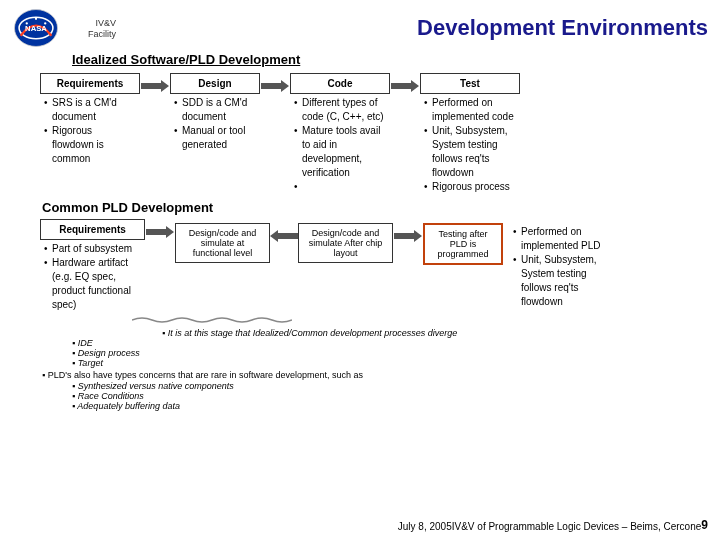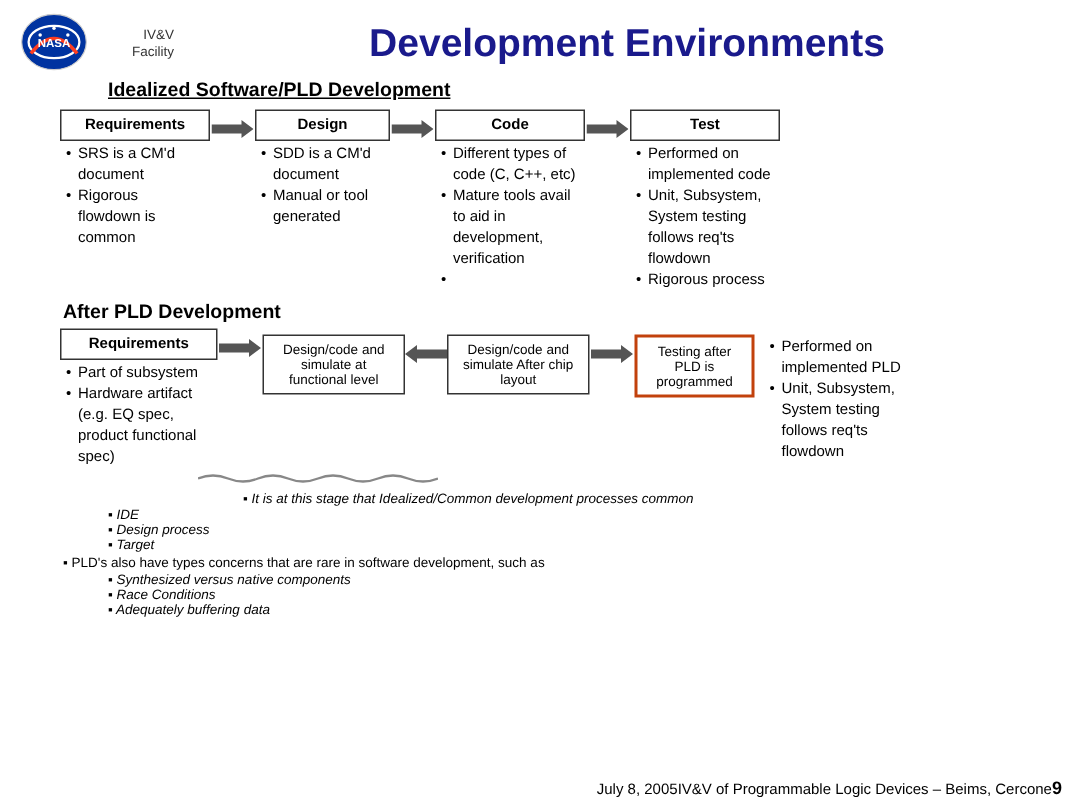--- a/index.html
+++ b/index.html
@@ -39,25 +39,25 @@
       color: #333;
       width: 48px;
       text-align: right;
       margin-right: 12px;
       flex-shrink: 0;
       line-height: 1.2;
       margin-top: 2px;
     }
 
     .page-title {
-      font-size: 26px;
+      font-size: 22px;
       font-weight: bold;
       color: #1a1a8c;
       flex: 1;
-      text-align: center;
+      text-align: right;
     }
 
     
     .section-title {
       font-size: 13px;
       font-weight: bold;
       text-decoration: underline;
       color: #000;
       margin-bottom: 6px;
       margin-left: 60px;
@@ -258,21 +258,21 @@
     <div style="width:100px; flex-shrink:0;">
       <div class="flow-box">Test</div>
       <ul class="bullet-list">
         <li>Performed on implemented code</li>
         <li>Unit, Subsystem, System testing follows req'ts flowdown</li>
         <li>Rigorous process</li>
       </ul>
     </div>
   </div>
 
-  <div class="common-title">After PLD Development</div>
+  <div class="common-title">Common PLD Development</div>
 
   <div style="display:flex; align-items:flex-start; margin-left:28px; margin-bottom:3px; gap:0;">
 
     <div style="width:105px; flex-shrink:0;">
       <div class="req-box">Requirements</div>
       <ul class="bullet-list">
         <li>Part of subsystem</li>
         <li>Hardware artifact (e.g. EQ spec, product functional spec)</li>
       </ul>
     </div>
@@ -313,21 +313,21 @@
 
   <div style="margin-left:120px; margin-bottom:1px;">
     
     <svg width="160" height="8" viewBox="0 0 160 8">
       <path d="M0,4 Q10,0 20,4 Q30,8 40,4 Q50,0 60,4 Q70,8 80,4 Q90,0 100,4 Q110,8 120,4 Q130,0 140,4 Q150,8 160,4" fill="none" stroke="#888" stroke-width="1.5"></path>
     </svg>
   </div>
 
   <div style="margin-left:120px;">
     <span class="italic-note">
-      ▪ <em>It is at this stage that Idealized/Common development processes common</em>
+      ▪ <em>It is at this stage that Idealized/Common development processes diverge</em>
     </span>
   </div>
   <div class="italic-sub">▪ <em>IDE</em></div>
   <div class="italic-sub">▪ <em>Design process</em></div>
   <div class="italic-sub">▪ <em>Target</em></div>
 
   <div class="pld-note" style="margin-top:2px;">▪ <span>PLD's also have types concerns that are rare in software development, such as</span></div>
   <div class="pld-sub">▪ <em>Synthesized versus native components</em></div>
   <div class="pld-sub">▪ <em>Race Conditions</em></div>
   <div class="pld-sub">▪ <em>Adequately buffering data</em></div>

